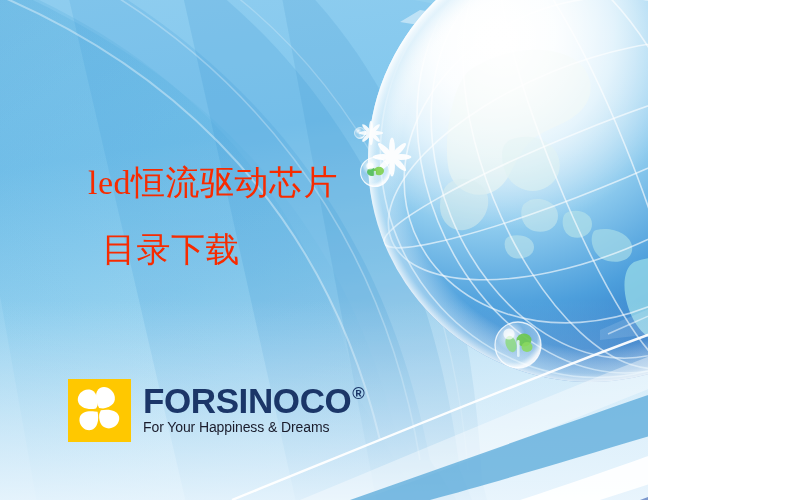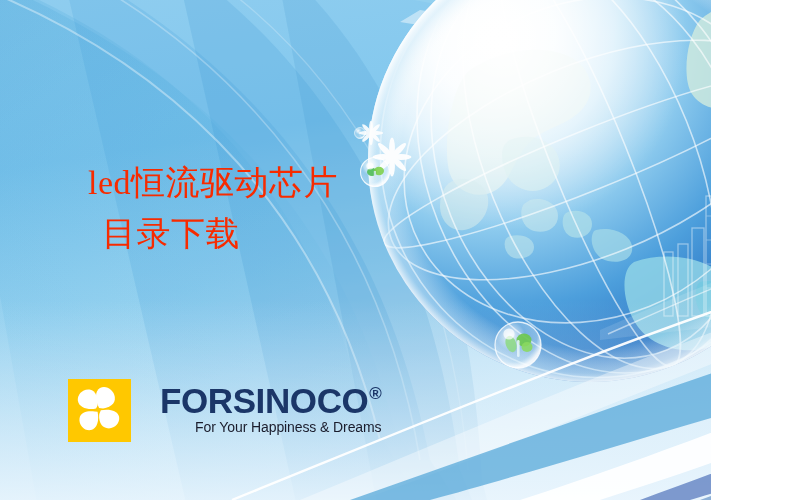--- a/index.html
+++ b/index.html
@@ -6,21 +6,21 @@
   html, body {
     margin: 0;
     padding: 0;
     background: #ffffff;
   }
   body {
     font-family: "Liberation Sans", sans-serif;
   }
   #banner {
     position: relative;
-    width: 711px;
+    width: 648px;
     height: 500px;
     overflow: hidden;
     background: linear-gradient(170deg, #8fcdee 0%, #7fc6ec 30%, #a7daf3 62%, #cfeaf8 82%, #e4f2fb 100%);
   }
 
   
   .layer { position: absolute; pointer-events: none; }
 
   #bg-base {
     left: 0; top: 0; width: 800px; height: 500px;
@@ -36,47 +36,46 @@
     font-family: "Liberation Serif", "DejaVu Serif", serif;
     line-height: 1.22;
     white-space: nowrap;
   }
   #headline .line {
     display: block;
     font-size: 34px;
     letter-spacing: 0.5px;
   }
   #headline .line-2 {
-    margin-top: 10px;
+    margin-top: 26px;
     padding-left: 14px;
   }
 
   
   #logo-lockup {
     position: absolute;
     left: 68px;
     top: 379px;
     z-index: 30;
     display: flex;
     align-items: flex-start;
   }
   #logo-mark {
     width: 63px;
     height: 63px;
     background: #ffc800;
     position: relative;
     flex: 0 0 auto;
   }
   #logo-text {
-    margin-left: 29px;
+    margin-left: 12px;
     display: flex;
     flex-direction: column;
     justify-content: flex-start;
     padding-top: 5px;
-    text-align: right;
   }
   #wordmark {
     font-family: "Liberation Sans", sans-serif;
     font-weight: bold;
     font-size: 35px;
     line-height: 0.96;
     color: #1b3668;
     letter-spacing: -0.4px;
     white-space: nowrap;
     display: flex;

